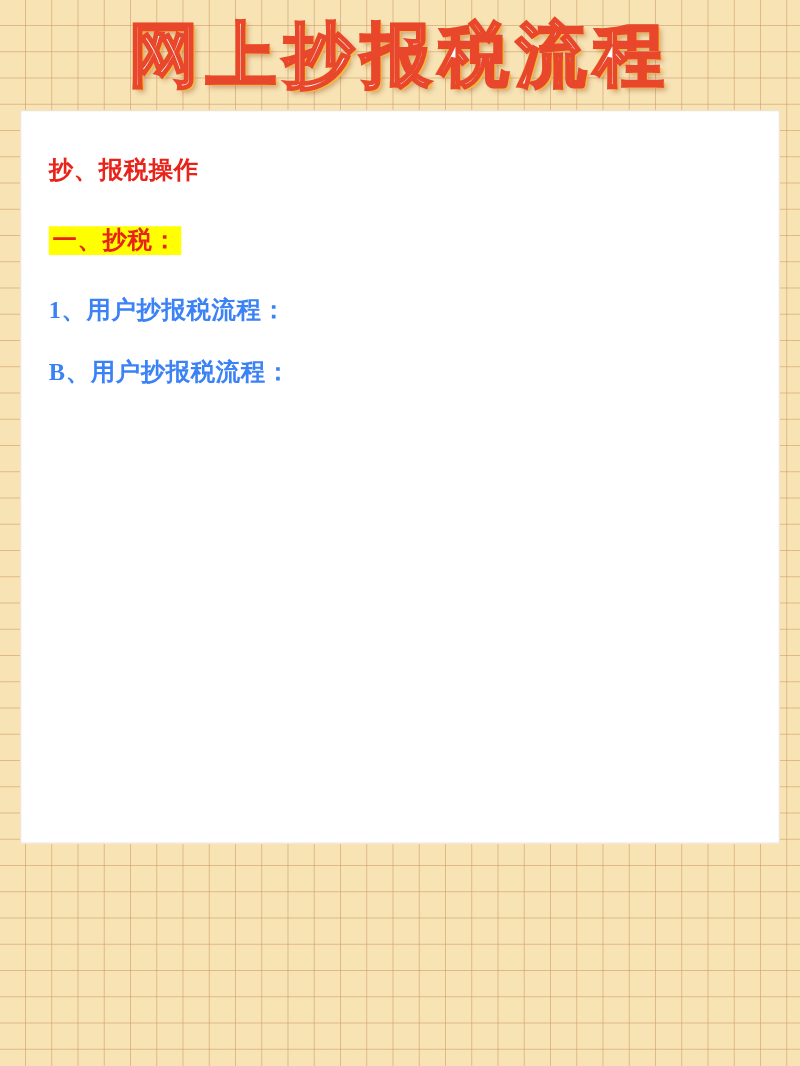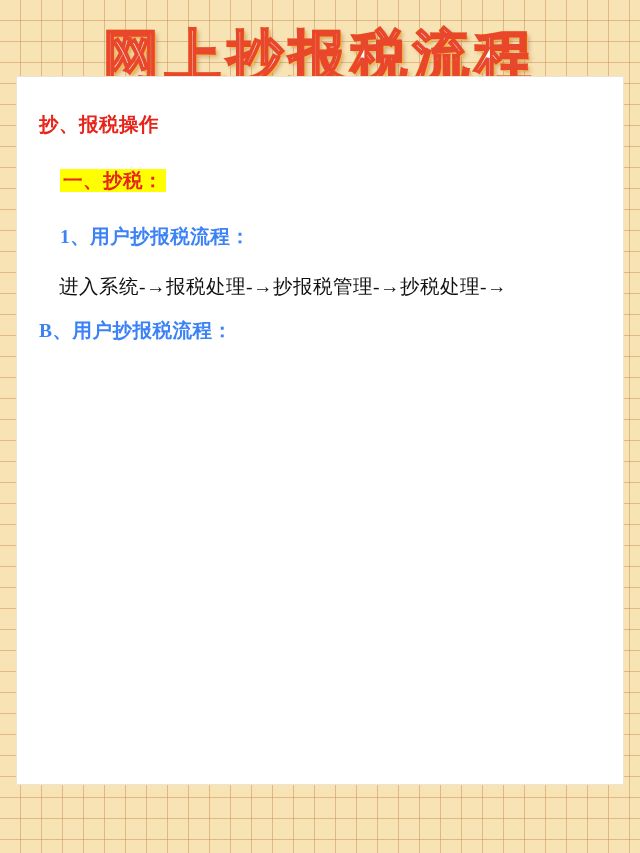--- a/index.html
+++ b/index.html
@@ -23,21 +23,21 @@
     background-image:
       linear-gradient(to right, rgba(205,150,95,0.55) 1px, transparent 1px),
       linear-gradient(to bottom, rgba(205,150,95,0.55) 1px, transparent 1px);
     background-size: 21px 21px;
     background-position: -1px -1px;
   }
 
   
   #title-banner {
     position: absolute;
-    top: 20px;
+    top: 8px;
     left: 12px;
     right: 12px;
     height: 74px;
     display: flex;
     align-items: center;
     justify-content: center;
     text-align: right;
   }
   #title-text {
     font-family: "Liberation Serif", "DejaVu Serif", serif;
@@ -49,24 +49,24 @@
     text-shadow:
        2px 2px 0 #f6b93b,
       -1px -1px 0 #f6b93b,
        3px 3px 4px rgba(120,40,10,0.35);
     white-space: nowrap;
   }
 
   
   #content-card {
     position: absolute;
-    top: 76px;
+    top: 88px;
     left: 16px;
     width: 608px;
-    height: 709px;
+    height: 587px;
     background: #ffffff;
     box-sizing: border-box;
     padding: 26px 38px 0 22px;
     overflow: hidden;
     border: 1px solid #ede4d2;
   }
 
   .para {
     font-size: 19.5px;
     line-height: 44px;
@@ -76,21 +76,21 @@
     letter-spacing: 0.5px;
   }
   .bold { font-weight: bold; }
   .red { color: #e8231a; }
   .blue { color: #3b82f6; }
   .hl {
     background: #ffff00;
     padding: 1px 3px;
   }
   .tight { margin-bottom: 0; }
-  .sec-gap { margin-top: 12px; margin-left: 21px; }
+  .sec-gap { margin-top: 12px; }
 </style>
 </head>
 <body>
 
 <div id="page">
 
   <div id="title-banner">
     <div id="title-text">网上抄报税流程</div>
   </div>
 
@@ -100,18 +100,17 @@
 
 
     <p class="para bold red sec-gap">
       <span class="hl">一、抄税：</span>
     </p>
 
     <p class="para bold blue sec-gap">1、用户抄报税流程：</p>
 
 
 
-    <p class="para tight">　进入系统-→报税处理-→抄报税管理-→抄税处理-→</p>
 
     <p class="para bold blue">B、用户抄报税流程：</p>
 
   </div>
 </div>
 
 </body></html>

